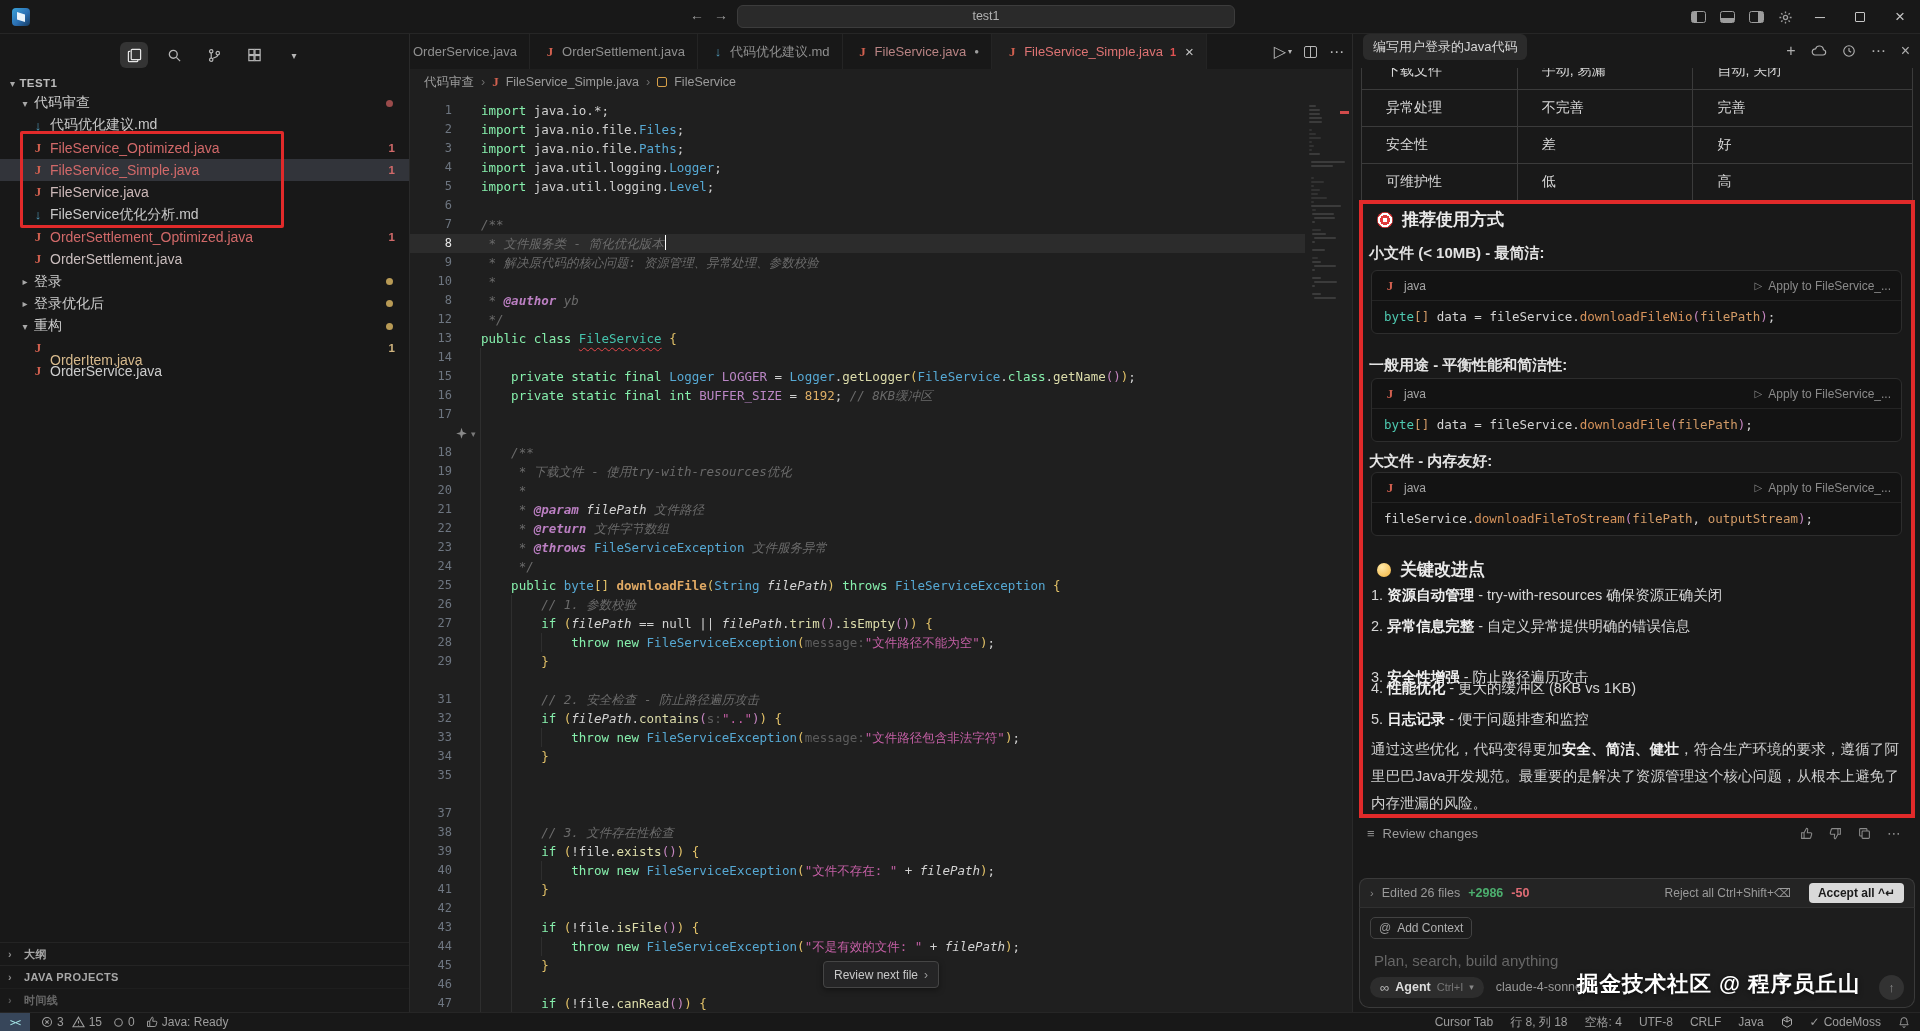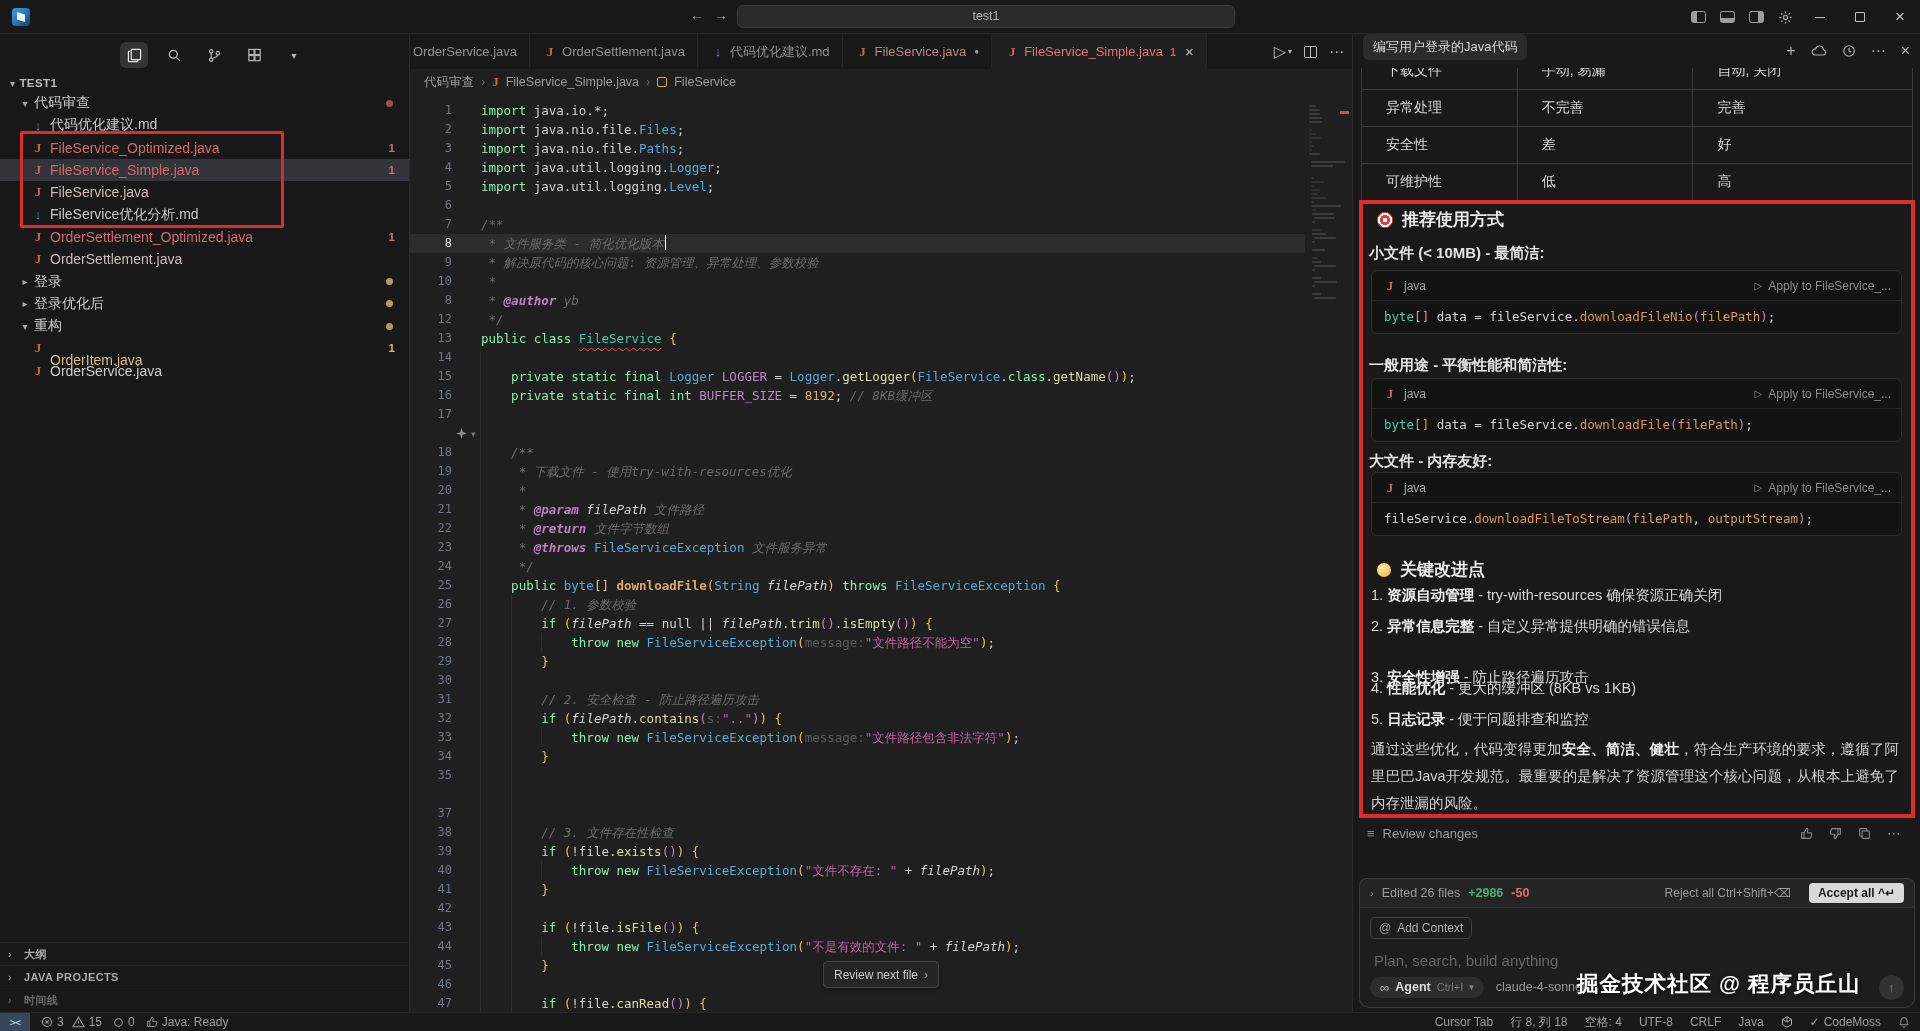--- a/index.html
+++ b/index.html
@@ -350,21 +350,20 @@
         <div class="code-line" style="top: 386px;"><span class="ln">20</span><span class="lc"><span class="tk-dc">     *</span></span></div>
         <div class="code-line" style="top: 405px;"><span class="ln">21</span><span class="lc"><span class="tk-dc">     * </span><span class="tk-tag">@param</span><span class="tk-pr"> filePath</span><span class="tk-dc"> 文件路径</span></span></div>
         <div class="code-line" style="top: 424px;"><span class="ln">22</span><span class="lc"><span class="tk-dc">     * </span><span class="tk-tag">@return</span><span class="tk-dc"> 文件字节数组</span></span></div>
         <div class="code-line" style="top: 443px;"><span class="ln">23</span><span class="lc"><span class="tk-dc">     * </span><span class="tk-tag">@throws</span><span class="tk-exc"> FileServiceException</span><span class="tk-dc"> 文件服务异常</span></span></div>
         <div class="code-line" style="top: 462px;"><span class="ln">24</span><span class="lc"><span class="tk-dc">     */</span></span></div>
         <div class="code-line" style="top: 481px;"><span class="ln">25</span><span class="lc"><span class="tk-k">    public </span><span class="tk-t">byte</span><span class="tk-b1">[]</span><span class="tk-p"> </span><span class="tk-md">downloadFile</span><span class="tk-b1">(</span><span class="tk-t">String</span><span class="tk-pr"> filePath</span><span class="tk-b1">)</span><span class="tk-k"> throws </span><span class="tk-exc">FileServiceException</span><span class="tk-p"> </span><span class="tk-b1">{</span></span></div>
         <div class="code-line" style="top: 500px;"><span class="ln">26</span><span class="lc"><span class="tk-cm">        // 1. 参数校验</span></span></div>
         <div class="code-line" style="top: 519px;"><span class="ln">27</span><span class="lc"><span class="tk-k">        if </span><span class="tk-b1">(</span><span class="tk-pr">filePath</span><span class="tk-p"> == null || </span><span class="tk-pr">filePath</span><span class="tk-p">.</span><span class="tk-m">trim</span><span class="tk-b2">()</span><span class="tk-p">.</span><span class="tk-m">isEmpty</span><span class="tk-b2">()</span><span class="tk-b1">)</span><span class="tk-p"> </span><span class="tk-b1">{</span></span></div>
         <div class="code-line" style="top: 538px;"><span class="ln">28</span><span class="lc"><span class="tk-k">            throw new </span><span class="tk-exc">FileServiceException</span><span class="tk-b1">(</span><span class="tk-h">message:</span><span class="tk-s">"文件路径不能为空"</span><span class="tk-b1">)</span><span class="tk-p">;</span></span></div>
         <div class="code-line" style="top: 557px;"><span class="ln">29</span><span class="lc"><span class="tk-b1">        }</span></span></div>
-        <div class="code-line" style="top: 576px;"><span class="ln">30</span><span class="lc"></span></div>
         <div class="code-line" style="top: 595px;"><span class="ln">31</span><span class="lc"><span class="tk-cm">        // 2. 安全检查 - 防止路径遍历攻击</span></span></div>
         <div class="code-line" style="top: 614px;"><span class="ln">32</span><span class="lc"><span class="tk-k">        if </span><span class="tk-b1">(</span><span class="tk-pr">filePath</span><span class="tk-p">.</span><span class="tk-m">contains</span><span class="tk-b2">(</span><span class="tk-h">s:</span><span class="tk-s">".."</span><span class="tk-b2">)</span><span class="tk-b1">)</span><span class="tk-p"> </span><span class="tk-b1">{</span></span></div>
         <div class="code-line" style="top: 633px;"><span class="ln">33</span><span class="lc"><span class="tk-k">            throw new </span><span class="tk-exc">FileServiceException</span><span class="tk-b1">(</span><span class="tk-h">message:</span><span class="tk-s">"文件路径包含非法字符"</span><span class="tk-b1">)</span><span class="tk-p">;</span></span></div>
         <div class="code-line" style="top: 652px;"><span class="ln">34</span><span class="lc"><span class="tk-b1">        }</span></span></div>
         <div class="code-line" style="top: 671px;"><span class="ln">35</span><span class="lc"></span></div>
         <div class="code-line" style="top: 709px;"><span class="ln">37</span><span class="lc"></span></div>
         <div class="code-line" style="top: 728px;"><span class="ln">38</span><span class="lc"><span class="tk-cm">        // 3. 文件存在性检查</span></span></div>
         <div class="code-line" style="top: 747px;"><span class="ln">39</span><span class="lc"><span class="tk-k">        if </span><span class="tk-b1">(</span><span class="tk-p">!file.</span><span class="tk-m">exists</span><span class="tk-b2">()</span><span class="tk-b1">)</span><span class="tk-p"> </span><span class="tk-b1">{</span></span></div>
         <div class="code-line" style="top: 766px;"><span class="ln">40</span><span class="lc"><span class="tk-k">            throw new </span><span class="tk-exc">FileServiceException</span><span class="tk-b1">(</span><span class="tk-s">"文件不存在: "</span><span class="tk-p"> + </span><span class="tk-pr">filePath</span><span class="tk-b1">)</span><span class="tk-p">;</span></span></div>
         <div class="code-line" style="top: 785px;"><span class="ln">41</span><span class="lc"><span class="tk-b1">        }</span></span></div>

